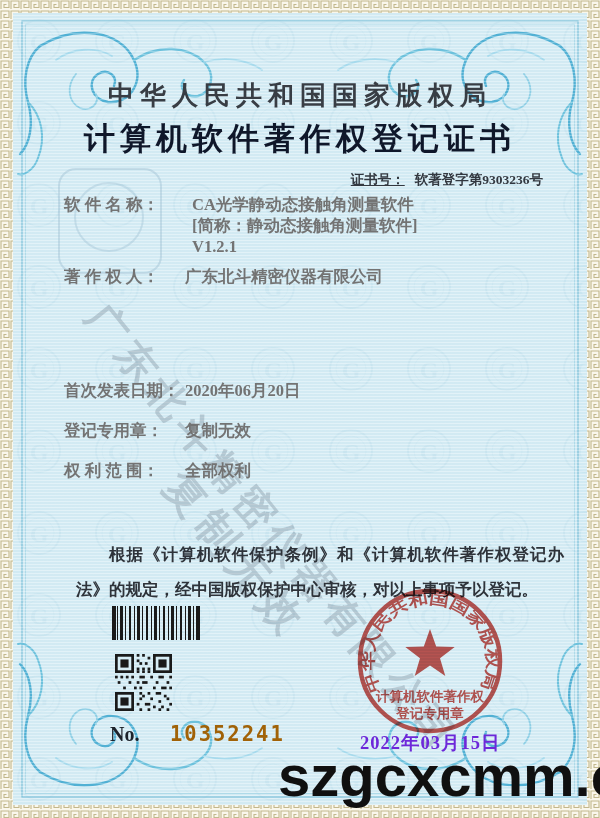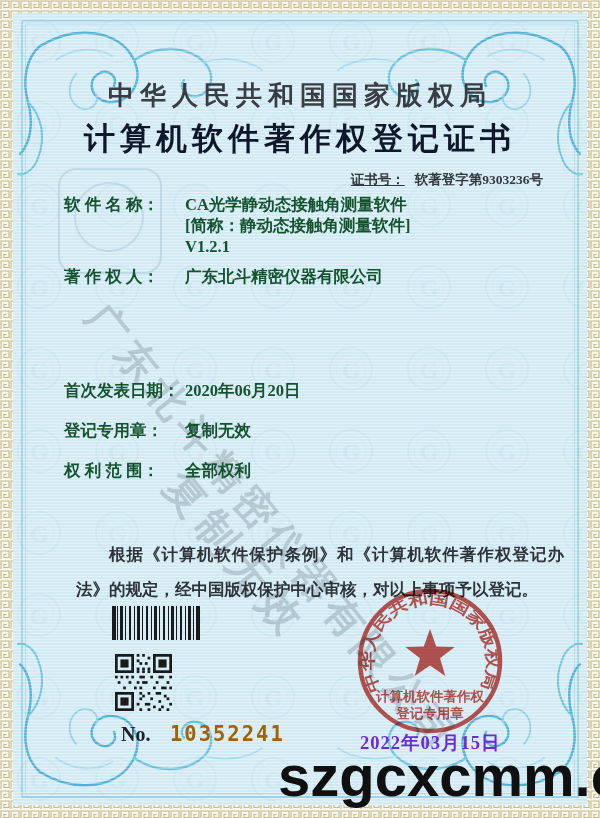--- a/index.html
+++ b/index.html
@@ -20,38 +20,38 @@
   .wm-company{left:116px;top:292px;font-size:40px;letter-spacing:7px;transform:rotate(51deg);}
   .wm-notice{left:194px;top:460px;font-size:42px;letter-spacing:8px;transform:rotate(51deg);}
   
   .authority{position:absolute;left:0;right:0;top:78px;z-index:3;text-align:center;
     font-size:26px;font-weight:700;letter-spacing:6px;color:#383d44;}
   .cert-title{position:absolute;left:0;right:0;top:118px;z-index:3;text-align:center;
     font-size:31px;font-weight:800;letter-spacing:5px;color:#0f172a;}
   .certline{position:absolute;right:57px;top:171px;z-index:3;font-size:13.5px;font-weight:700;color:#333840;}
   .certline .lbl{margin-right:10px;text-decoration:underline;}
   
-  .row{position:absolute;left:64px;z-index:3;font-size:16.5px;font-weight:700;color:#14532d;}
+  .row{position:absolute;left:64px;z-index:3;font-size:16.5px;font-weight:700;color:#737373;}
   .lab{display:inline-block;min-width:121px;vertical-align:top;}
   .val{display:inline-block;vertical-align:top;}
-  .val .ln{line-height:21px;}
+  .val .ln{line-height:21px;margin-left:7px;}
   .r-name{top:194px;} .r-owner{top:266px;} .r-dev{top:340px;} .r-pub{top:380px;}
   .r-acq{top:420px;} .r-scope{top:460px;} .r-reg{top:498px;}
   .statement{position:absolute;left:60px;top:521px;width:488px;z-index:3;margin:16px;
     font-size:16.5px;font-weight:700;color:#2e333a;line-height:35px;text-indent:2em;text-align:justify;}
   
   .barcode{position:absolute;left:112px;top:606px;width:88px;height:34px;z-index:3;
     background:
      repeating-linear-gradient(90deg,#1a1a1a 0 2px,transparent 2px 5px,#1a1a1a 5px 6px,transparent 6px 8px,
        #1a1a1a 8px 11px,transparent 11px 13px,#1a1a1a 13px 14px,transparent 14px 17px);}
   .barcode::before,.barcode::after{content:"";position:absolute;top:0;bottom:0;width:4px;background:#1a1a1a;}
   .barcode::before{left:0;} .barcode::after{right:0;}
   .qr{position:absolute;left:115px;top:654px;z-index:3;}
   
-  .no-line{position:absolute;left:121px;top:723px;z-index:3;font-size:20px;color:#1d222a;font-weight:700;}
+  .no-line{position:absolute;left:110px;top:723px;z-index:3;font-size:20px;color:#1d222a;font-weight:700;}
   .serial{position:absolute;left:170px;top:722px;z-index:3;font-size:20.5px;letter-spacing:2px;
     color:#a16207;font-family:"DejaVu Sans Mono",monospace;font-weight:700;}
   .issue-date{position:absolute;left:360px;top:730px;z-index:4;font-size:18.5px;font-weight:700;
     letter-spacing:1px;color:#6d28d9;}
   .seal{position:absolute;left:350px;top:581px;z-index:5;opacity:.9;mix-blend-mode:multiply;}
   .bottom-url{position:absolute;left:278px;top:742px;z-index:6;white-space:nowrap;
     font-family:"Liberation Sans","DejaVu Sans",sans-serif;font-size:58px;font-weight:600;color:#101010;}
 </style>
 </head>
 <body>

